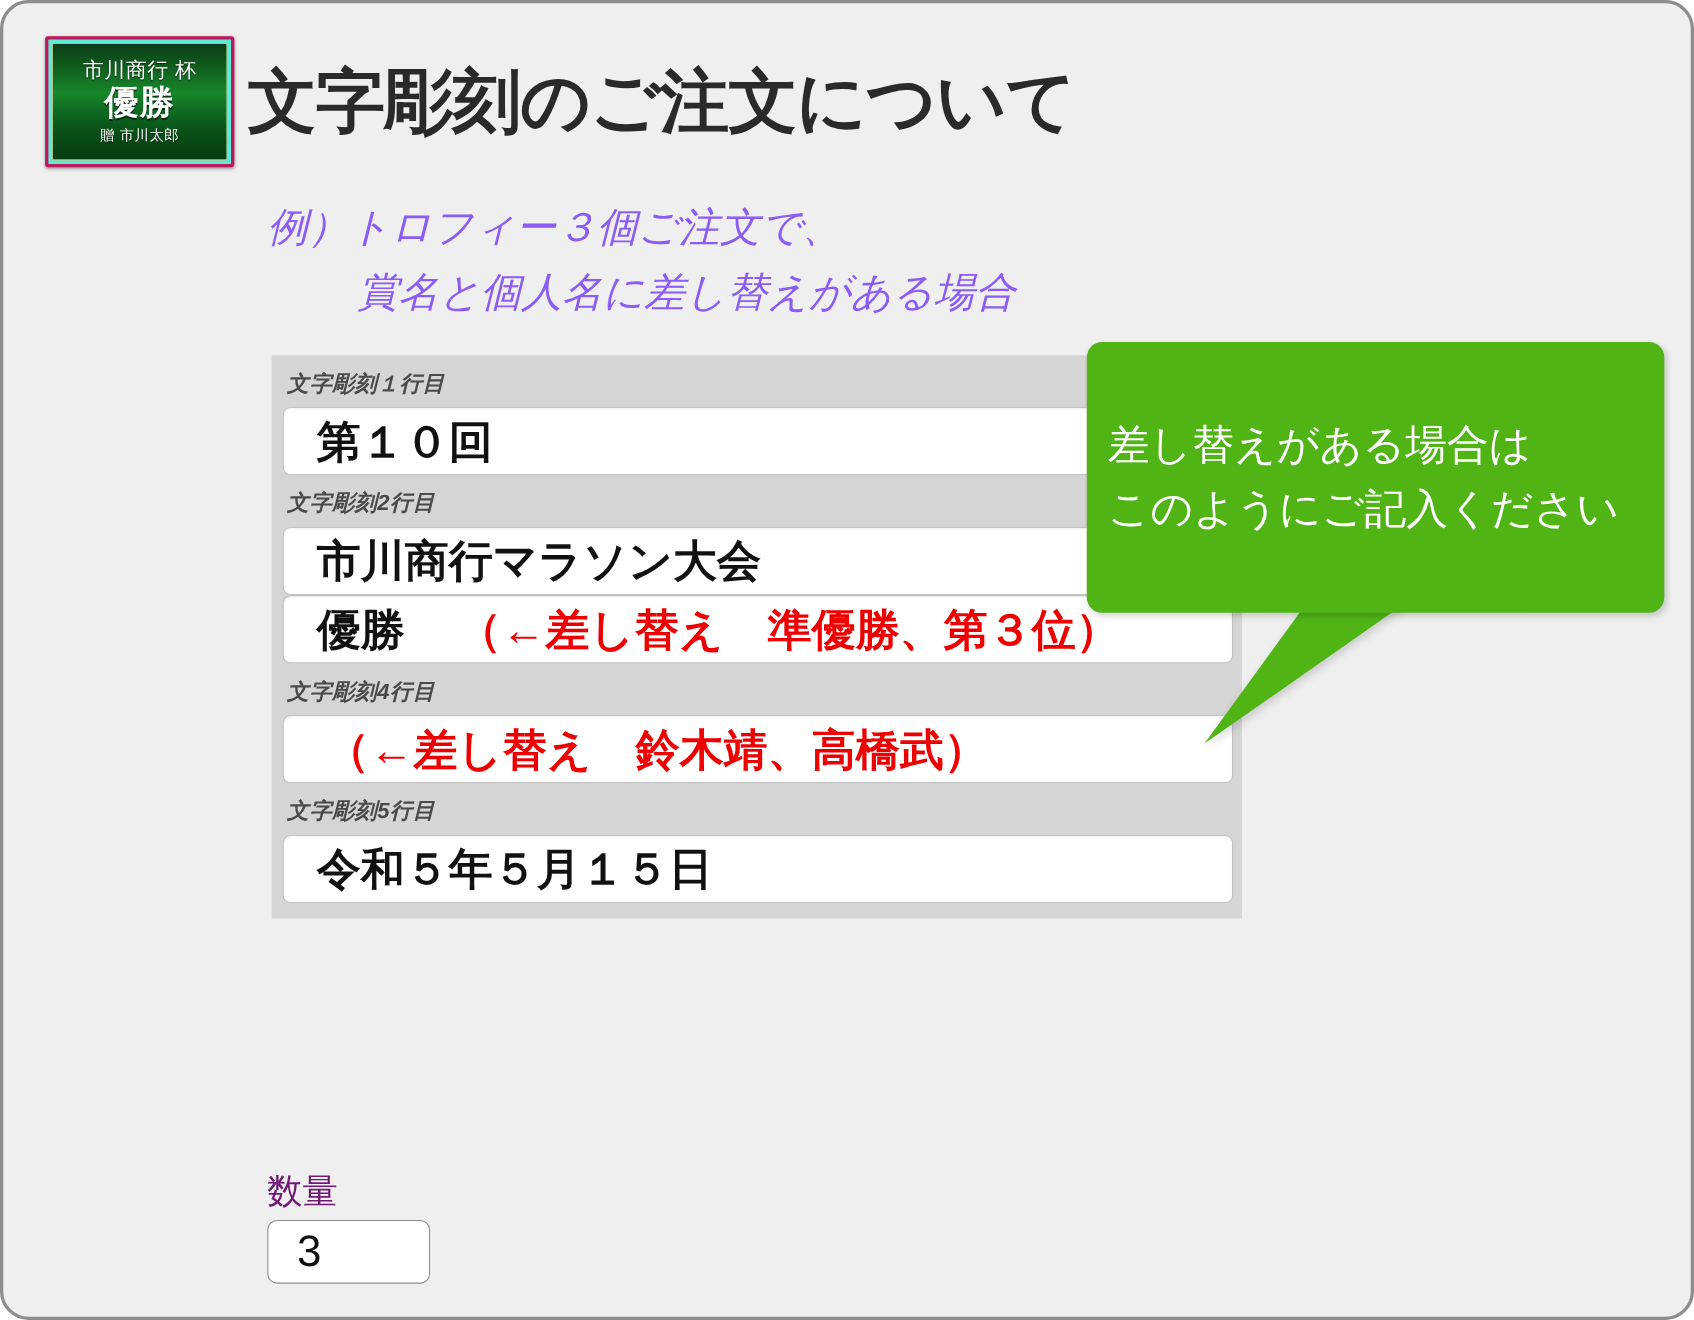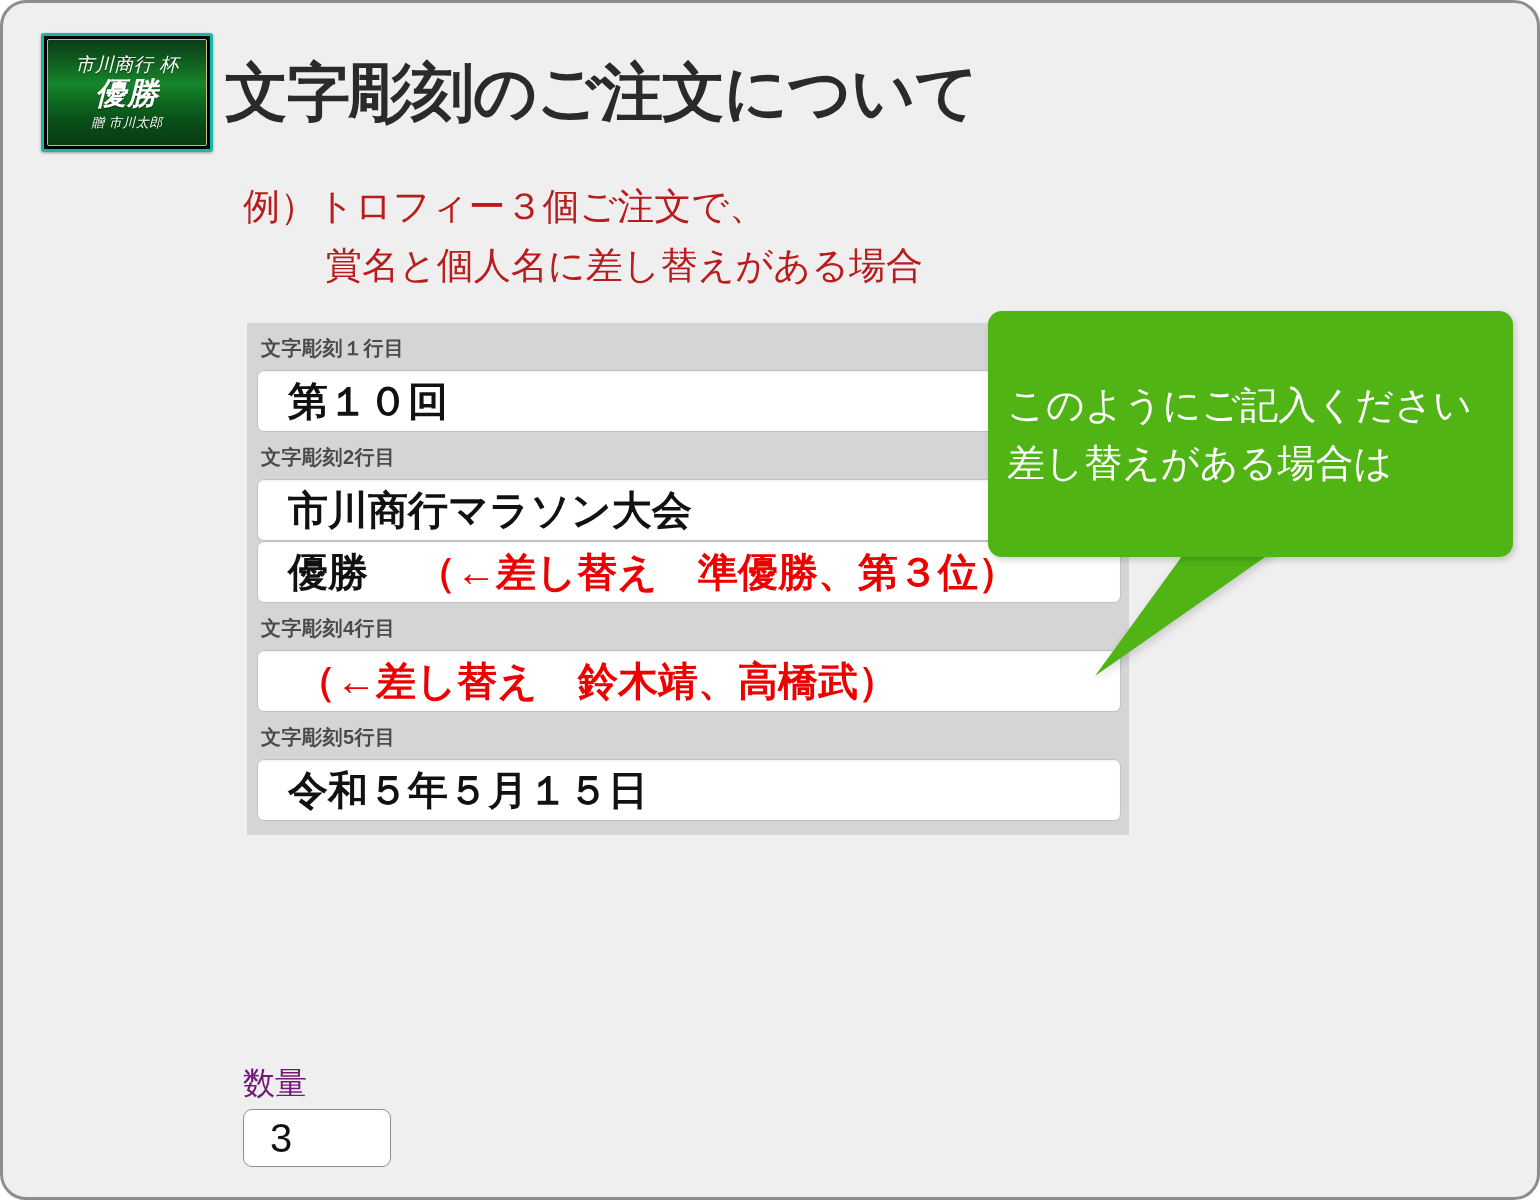--- a/index.html
+++ b/index.html
@@ -29,26 +29,25 @@
   }
 
   
   #plate {
     position: absolute;
     left: 38px;
     top: 30px;
     width: 172px;
     height: 119px;
     box-sizing: border-box;
-    background: #000000;
-    border: 3px solid #14b8a6;
+    background: #5eead4;
+    border: 3px solid #be185d;
     border-radius: 3px;
     box-shadow: 0 1px 3px rgba(0,0,0,.35);
     overflow: hidden;
-    font-style: italic;
   }
   #plate .plate-inner {
     position: absolute;
     left: 3px; top: 3px; right: 3px; bottom: 3px;
     background:
       linear-gradient(180deg,
         #0a3d17 0%,
         #0f5a1d 18%,
         #17862a 42%,
         #0d6b21 58%,
@@ -92,23 +91,24 @@
     font-weight: bold;
     color: #2a2a2a;
     letter-spacing: -1px;
     white-space: nowrap;
   }
   #example {
     position: absolute;
     left: 240px;
     top: 174px;
     font-size: 37px;
-    color: #b91c1c;
+    color: #8b5cf6;
     line-height: 1.6;
     white-space: nowrap;
+    font-style: italic;
   }
   #example .ex-line2 {
     display: block;
     padding-left: 82px;
   }
 
   
   #form-panel {
     position: absolute;
     left: 244px;
@@ -116,20 +116,21 @@
     width: 882px;
     background: #d5d5d5;
     padding: 0 0 14px 0;
   }
   .field-label {
     font-size: 20px;
     font-weight: bold;
     color: #4a4a4a;
     padding: 12px 0 8px 14px;
     letter-spacing: .5px;
+    font-style: italic;
   }
   .field-input {
     margin: 0 8px 0 10px;
     height: 62px;
     background: #ffffff;
     border: 1px solid #c2c2c2;
     border-radius: 7px;
     box-shadow: inset 0 1px 2px rgba(0,0,0,.06);
     display: flex;
     align-items: center;
@@ -276,18 +277,18 @@
       <span id="qty-value">3</span>
     </div>
   </div>
 
   <svg id="callout-tail" viewBox="0 0 200 140" xmlns="http://www.w3.org/2000/svg">
     <polygon points="100,0 190,0 7,128" fill="#4fb414"></polygon>
   </svg>
 
   <div id="callout">
     <div id="callout-text">
+      <span>差し替えがある場合は</span>
       <span>このようにご記入ください</span>
-      <span>差し替えがある場合は</span>
     </div>
   </div>
 
 </div>
 
 </body></html>

